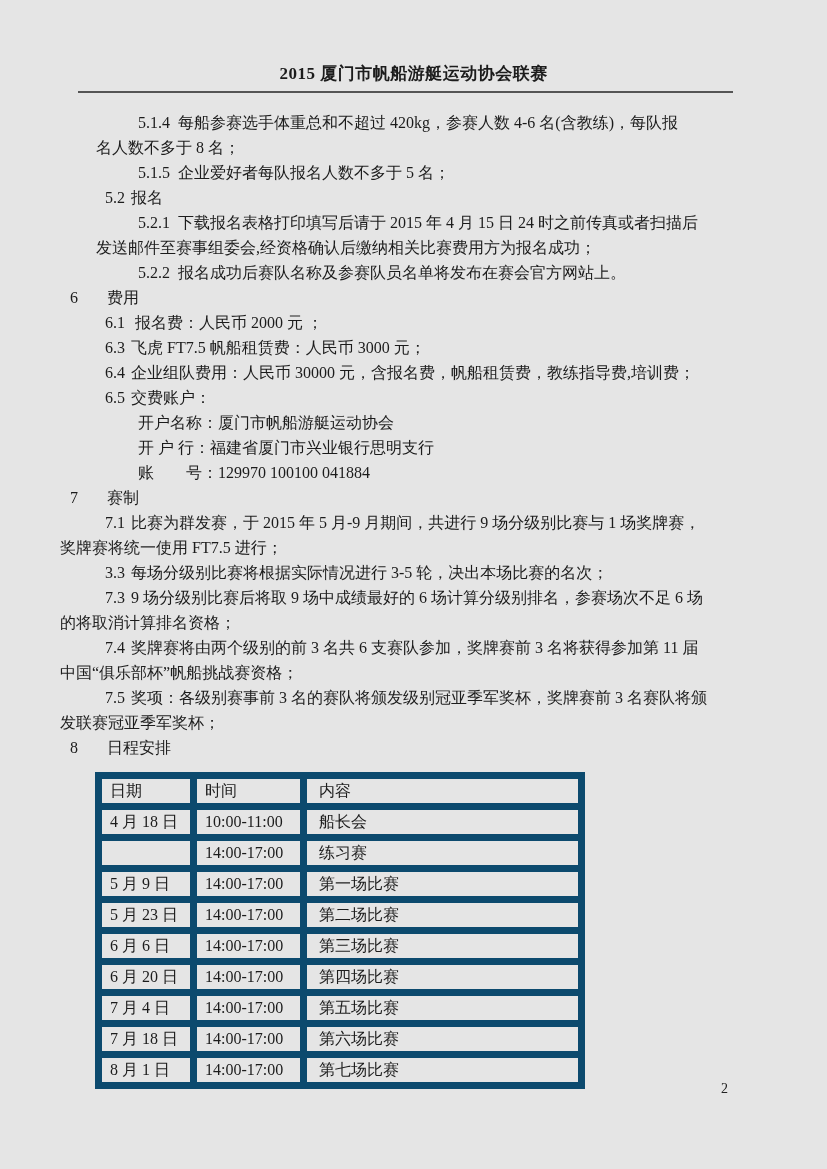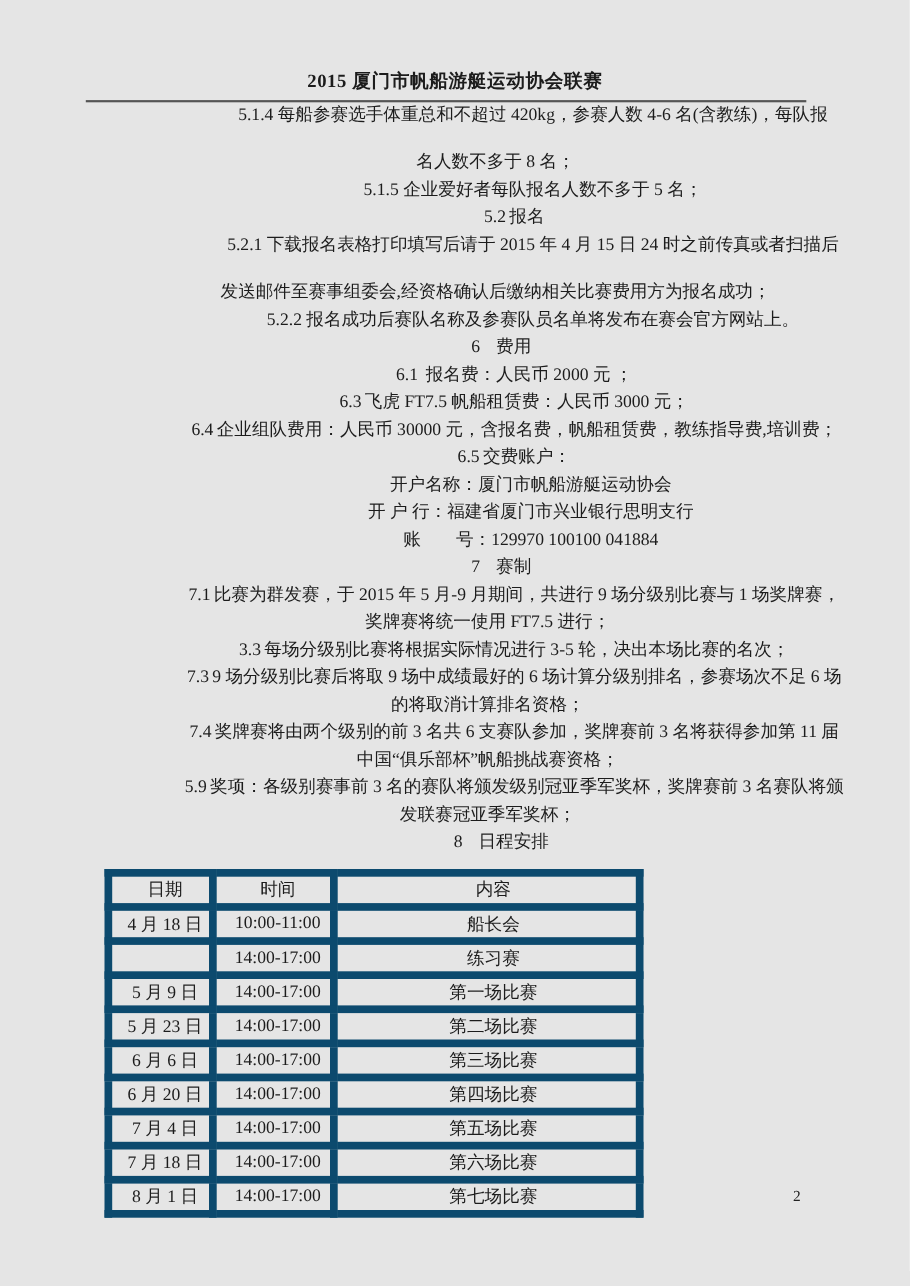--- a/index.html
+++ b/index.html
@@ -11,33 +11,33 @@
   .page{position:absolute;inset:0;background:#e5e5e5;}
   .doc-header-title{
     position:absolute;top:62px;left:0;width:100%;
     text-align:center;font-weight:bold;font-size:17px;line-height:24px;
     letter-spacing:0.5px;
   }
   .doc-header-rule{
     position:absolute;top:91px;left:78px;width:655px;height:2px;
     background:#555555;
   }
-  .content{position:absolute;top:92px;left:0;width:827px;text-align:center;}
+  .content{position:absolute;top:110px;left:0;width:827px;}
   .para{margin:0;}
   .line{height:25px;line-height:25px;white-space:pre;font-size:16px;}
   .num{display:inline-block;}
   .lvl1 > .line.first{padding-left:70px;}
   .lvl1 .num{width:37px;}
   .lvl2 > .line.first{padding-left:105px;}
   .lvl2 .num{width:26px;}
   .lvl3 > .line.first{padding-left:138px;}
   .lvl3 .num{width:40px;}
   .lvlb > .line.first{padding-left:138px;}
   .lvl2 > .line.cont{padding-left:60px;}
-  .lvl3 > .line.cont{padding-left:74px;margin-top:18px;}
+  .lvl3 > .line.cont{padding-left:96px;}
   table.schedule{
     margin:12px 0 0 95px;border-collapse:collapse;table-layout:fixed;
     width:483px;font-size:16px;
   }
   table.schedule td{
     border:7px solid #0c4a6e;height:24px;padding:0 0 0 8px;
     white-space:pre;overflow:hidden;vertical-align:middle;
   }
   table.schedule td.col-content{padding-left:12px;}
   .page-number{
@@ -108,21 +108,21 @@
         </div>
         <div class="para lvl2">
           <div class="line first"><span class="num">7.3</span><span>9 场分级别比赛后将取 9 场中成绩最好的 6 场计算分级别排名，参赛场次不足 6 场</span></div>
           <div class="line cont"><span>的将取消计算排名资格；</span></div>
         </div>
         <div class="para lvl2">
           <div class="line first"><span class="num">7.4</span><span>奖牌赛将由两个级别的前 3 名共 6 支赛队参加，奖牌赛前 3 名将获得参加第 11 届</span></div>
           <div class="line cont"><span>中国“俱乐部杯”帆船挑战赛资格；</span></div>
         </div>
         <div class="para lvl2">
-          <div class="line first"><span class="num">5.9</span><span>奖项：各级别赛事前 3 名的赛队将颁发级别冠亚季军奖杯，奖牌赛前 3 名赛队将颁</span></div>
+          <div class="line first"><span class="num">7.5</span><span>奖项：各级别赛事前 3 名的赛队将颁发级别冠亚季军奖杯，奖牌赛前 3 名赛队将颁</span></div>
           <div class="line cont"><span>发联赛冠亚季军奖杯；</span></div>
         </div>
         <div class="para lvl1">
           <div class="line first"><span class="num">8</span><span>日程安排</span></div>
         </div>
       </div>
 
     <table class="schedule">
       <colgroup id="schedule-cols">
           <col style="width: 95px;">

